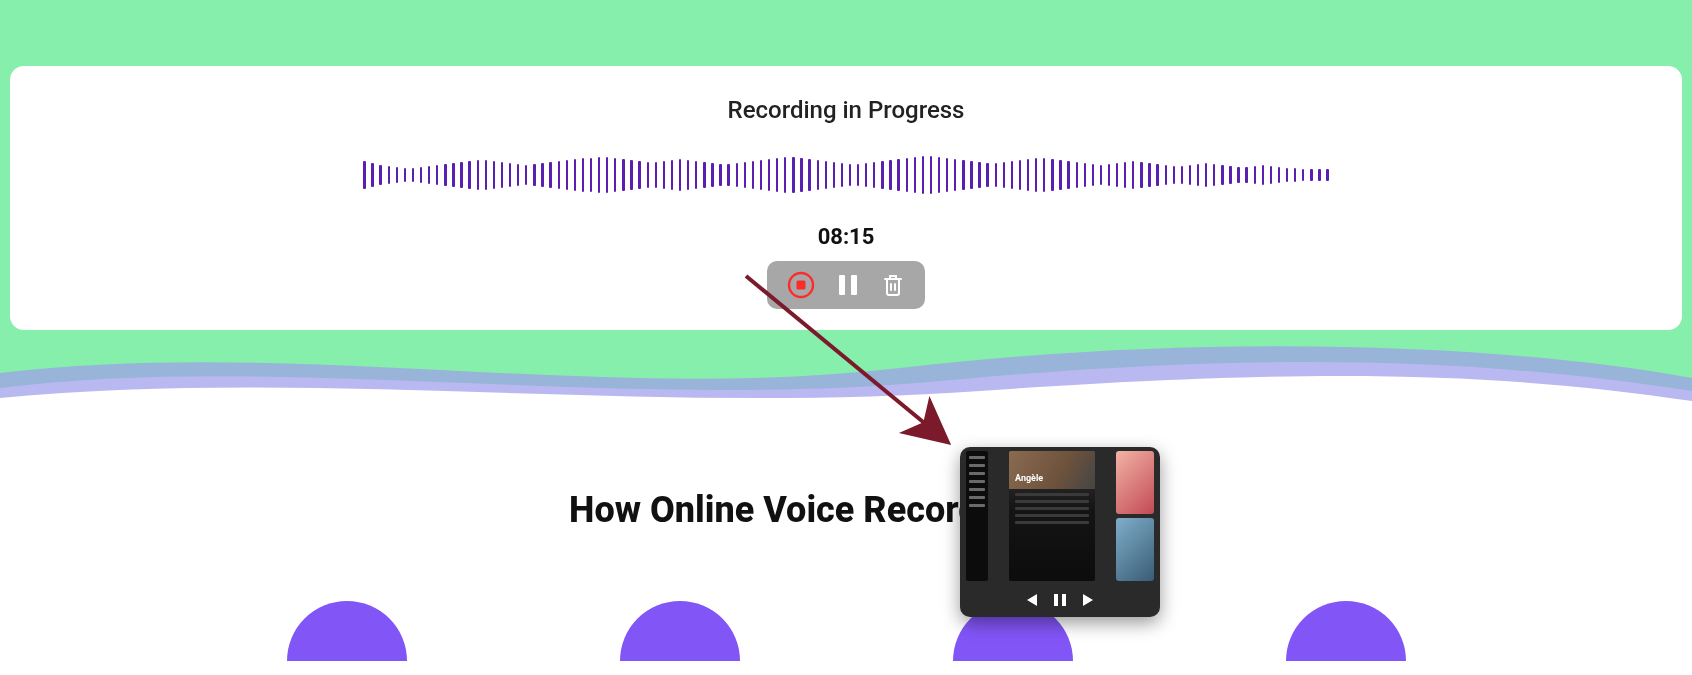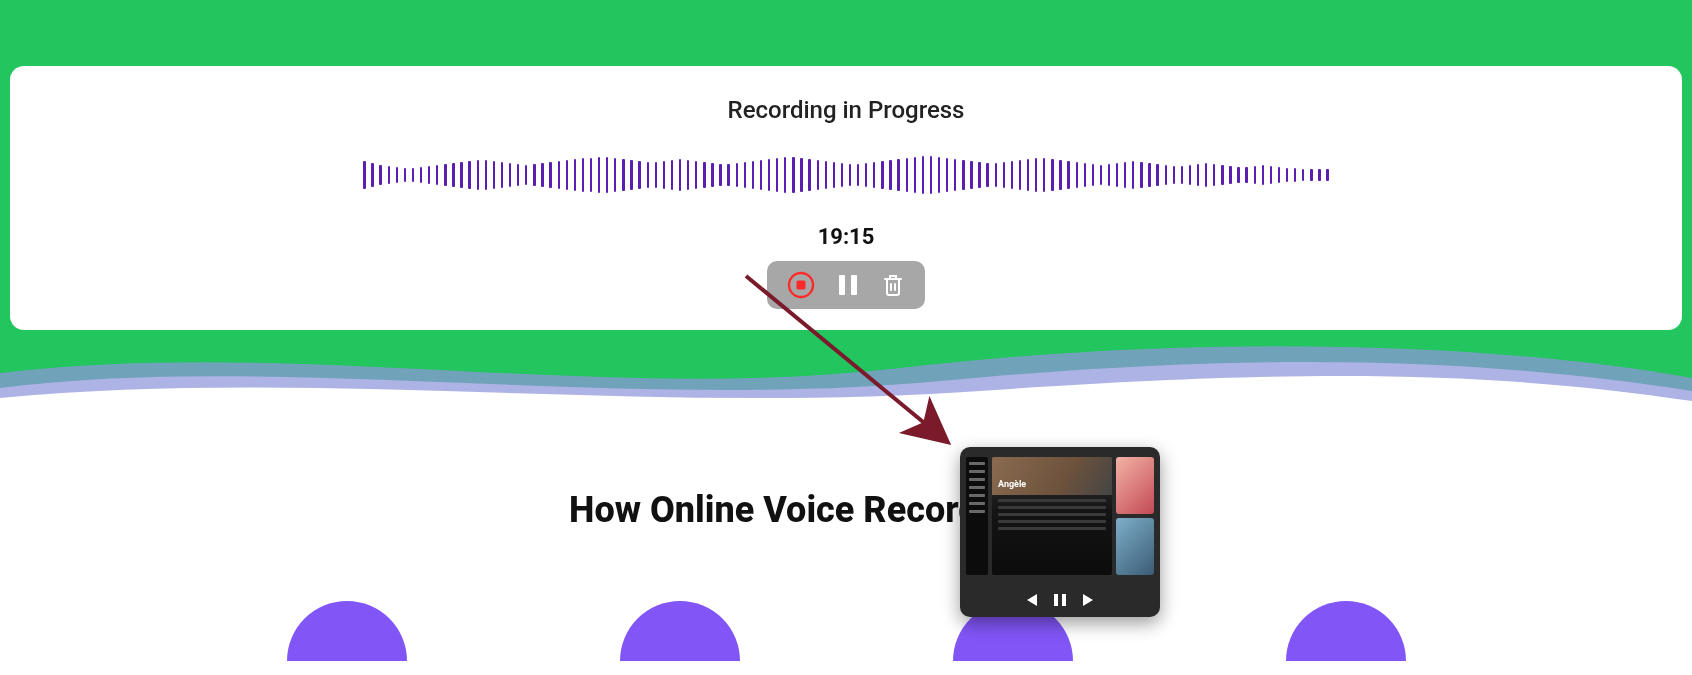--- a/index.html
+++ b/index.html
@@ -5,21 +5,21 @@
   * { box-sizing: border-box; margin: 0; padding: 0; }
   body {
     font-family: -apple-system, BlinkMacSystemFont, "Segoe UI", Roboto, Arial, sans-serif;
     width: 1692px;
     height: 675px;
     overflow: hidden;
     background: #fff;
     position: relative;
   }
   .purple-band {
-    background: #22c55e;
+    background: #86efac;
     width: 100%;
     height: 407px;
     position: relative;
   }
   .card {
     position: absolute;
     top: 66px;
     left: 10px;
     right: 10px;
     height: 264px;
@@ -126,23 +126,23 @@
   }
   .spotify-icon {
     width: 18px; height: 18px;
     background: #1db954;
     border-radius: 50%;
     display: flex; align-items: center; justify-content: center;
     flex-shrink: 0;
   }
   .popup-body {
     flex: 1;
-    margin: 10px 6px;
-    display: flex;
-    gap: 4px;
+    margin: 4px 6px;
+    display: flex;
+    gap: 21px;
     min-height: 0;
   }
   .popup-sidebar {
     width: 22px;
     background: #0c0c0c;
     border-radius: 2px;
     display: flex;
     flex-direction: column;
     gap: 5px;
     padding: 5px 3px;
@@ -328,21 +328,21 @@
         <span style="height: 20px;"></span>
         <span style="height: 18px;"></span>
         <span style="height: 16px;"></span>
         <span style="height: 14px;"></span>
         <span style="height: 14px;"></span>
         <span style="height: 12px;"></span>
         <span style="height: 12px;"></span>
         <span style="height: 12px;"></span>
         <span style="height: 12px;"></span>
       </div>
-    <div class="timer">19:15</div>
+    <div class="timer">08:15</div>
     <div class="controls">
       <button class="ctrl-btn">
         <svg width="28" height="28" viewBox="0 0 28 28">
           <circle cx="14" cy="14" r="12" fill="none" stroke="#ff2b2b" stroke-width="2.4"></circle>
           <rect x="9.5" y="9.5" width="9" height="9" rx="1.5" fill="#ff2b2b"></rect>
         </svg>
       </button>
       <button class="ctrl-btn">
         <svg width="22" height="24" viewBox="0 0 22 24">
           <rect x="2" y="2" width="6" height="20" rx="1" fill="#fff"></rect>

